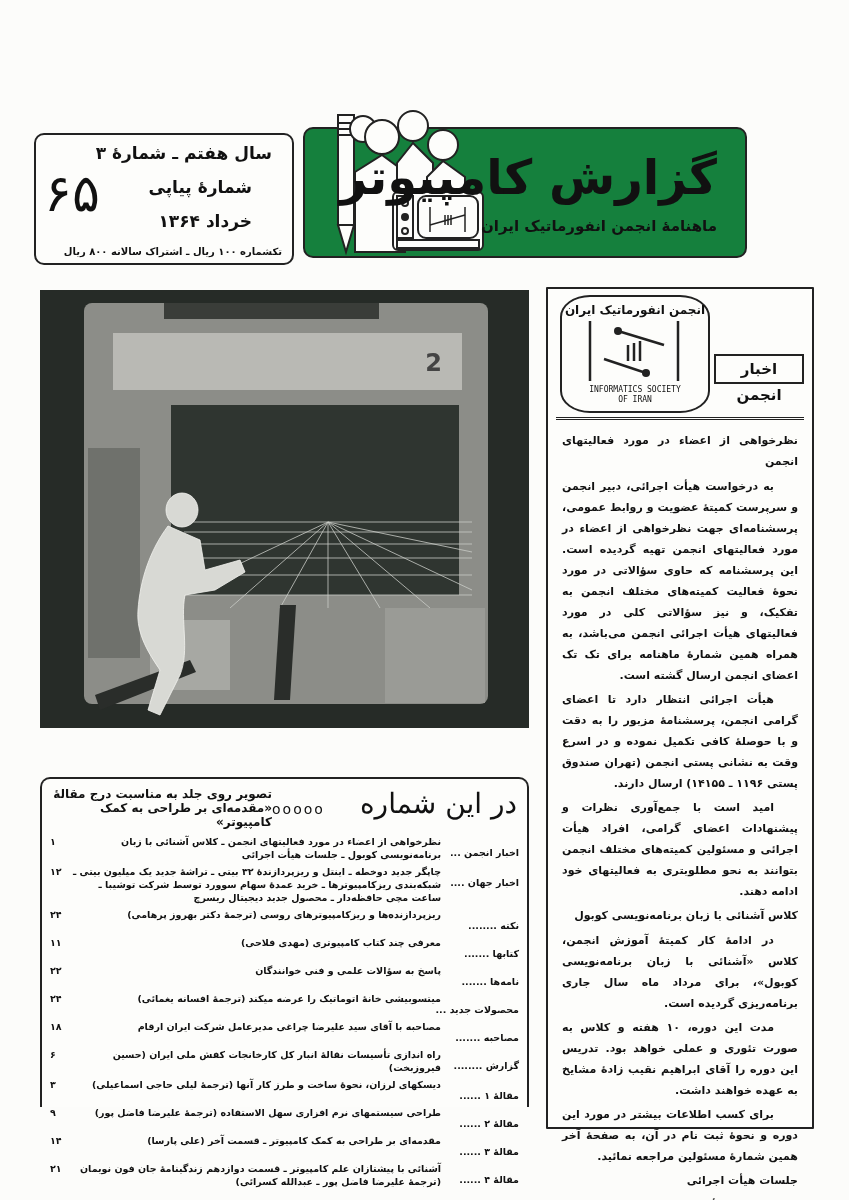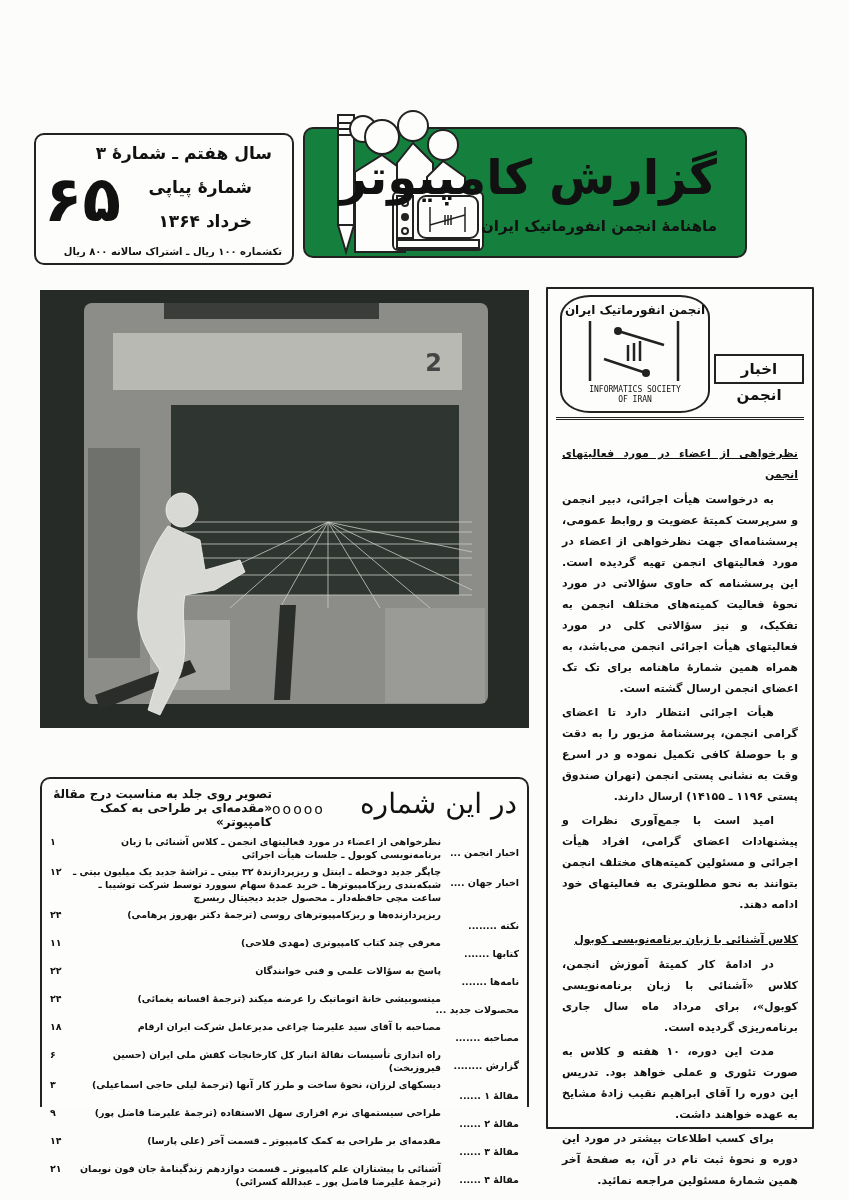--- a/index.html
+++ b/index.html
@@ -14,21 +14,21 @@
     font-weight: bold; font-size: 48px; direction: rtl; letter-spacing: 1px; color: #111; }
   .mast-subtitle { position: absolute; right: 28px; top: 88px; font-size: 15px; font-weight: bold; direction: rtl; }
   .mast-art { position: absolute; left: 0; top: -32px; width: 240px; height: 161px; }
 
   
   .issue-box { position: absolute; left: 34px; top: 133px; width: 260px; height: 132px;
     border: 2px solid #222; border-radius: 10px; background: #fdfdfb; }
   .issue-line1 { position: absolute; right: 20px; top: 8px; font-size: 17px; font-weight: bold; direction: rtl; }
   .issue-line2 { position: absolute; right: 40px; top: 42px; font-size: 17px; font-weight: bold; direction: rtl; }
   .issue-line3 { position: absolute; right: 40px; top: 76px; font-size: 17px; font-weight: bold; direction: rtl; }
-  .issue-num { position: absolute; left: 8px; top: 28px; font-size: 63px; font-weight: bold; font-family: "DejaVu Sans", sans-serif; }
+  .issue-num { position: absolute; left: 8px; top: 28px; font-size: 52px; font-weight: normal; font-family: "DejaVu Sans", sans-serif; }
   .issue-price { position: absolute; right: 10px; bottom: 6px; font-size: 10px; font-weight: bold; direction: rtl; }
 
   
   .cover { position: absolute; left: 40px; top: 290px; width: 489px; height: 438px; background: #262b27; overflow: hidden; }
   .disk { position: absolute; left: 44px; top: 13px; width: 404px; height: 401px; background: #8c8d88; border-radius: 8px; }
   .disk-slot { position: absolute; left: 80px; top: 0; width: 215px; height: 16px; background: #3a3d39; }
   .disk-label { position: absolute; left: 29px; top: 30px; width: 349px; height: 57px; background: #b9b9b4; }
   .disk-num { position: absolute; right: 20px; top: 16px; font-size: 24px; font-weight: bold; color: #444; }
   .disk-window { position: absolute; left: 87px; top: 102px; width: 288px; height: 190px; background: #2f3530; }
   .figure-svg { position: absolute; left: 0; top: 0; width: 489px; height: 438px; }
@@ -36,21 +36,21 @@
   
   .news-box { position: absolute; left: 546px; top: 287px; width: 268px; height: 842px;
     border: 2px solid #222; border-radius: 1px; background: #fdfdfb; }
   .logo { position: absolute; left: 12px; top: 6px; width: 150px; height: 118px; border: 2px solid #222; border-radius: 30px / 22px; }
   .logo-top { position: absolute; left: 0; right: 0; top: 6px; text-align: center; font-size: 12px; font-weight: bold; direction: rtl; }
   .logo-bottom { position: absolute; left: 0; right: 0; bottom: 6px; text-align: center; font-family: "DejaVu Sans Mono", monospace; font-size: 8px; line-height: 10px; }
   .news-label { position: absolute; right: 8px; top: 65px; width: 90px; height: 30px; border: 2px solid #222;
     font-size: 15px; font-weight: bold; direction: rtl; text-align: center; line-height: 26px; margin-left: 45px; }
   .rule { position: absolute; left: 8px; right: 8px; height: 0; border-top: 3px double #222; }
   .news-content { position: absolute; left: 14px; right: 14px; top: 140px; direction: rtl; text-align: justify; font-size: 11px; line-height: 21px; font-weight: bold; }
-  .news-content h3 { font-size: 11px; font-weight: bold; text-decoration: underline; margin: 14px 0 4px; }
+  .news-content h3 { font-size: 11px; font-weight: bold; margin: 1px 0 4px; }
   .news-content p { text-indent: 24px; margin-bottom: 3px; }
 
   
   .toc { position: absolute; left: 40px; top: 777px; width: 489px; height: 330px;
     border: 2px solid #222; border-top-left-radius: 10px; border-top-right-radius: 10px; border-bottom: none; background: #fdfdfb; }
   .toc-title { position: absolute; right: 10px; top: 8px; font-size: 28px; direction: rtl; font-family: "DejaVu Serif", serif; }
   .toc-dots { position: absolute; left: 230px; top: 22px; font-size: 14px; letter-spacing: 2px; }
   .toc-caption { position: absolute; left: 10px; top: 8px; width: 220px; font-size: 12px; font-weight: bold; direction: rtl; line-height: 14px; text-align: right; }
   .toc-list { position: absolute; left: 8px; right: 8px; top: 56px; direction: rtl; }
   .toc-row { display: flex; font-size: 9.5px; font-weight: bold; line-height: 13px; margin-bottom: 4px; }

